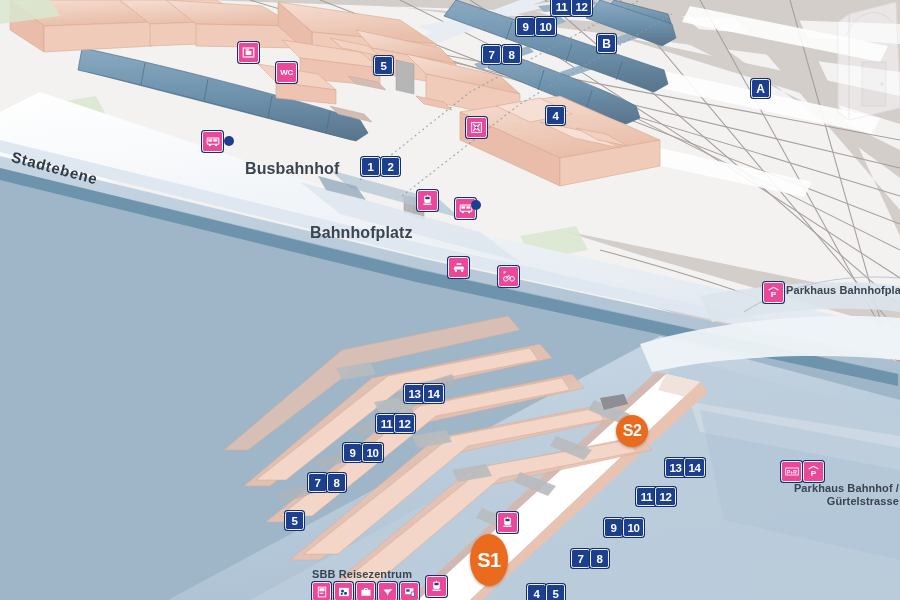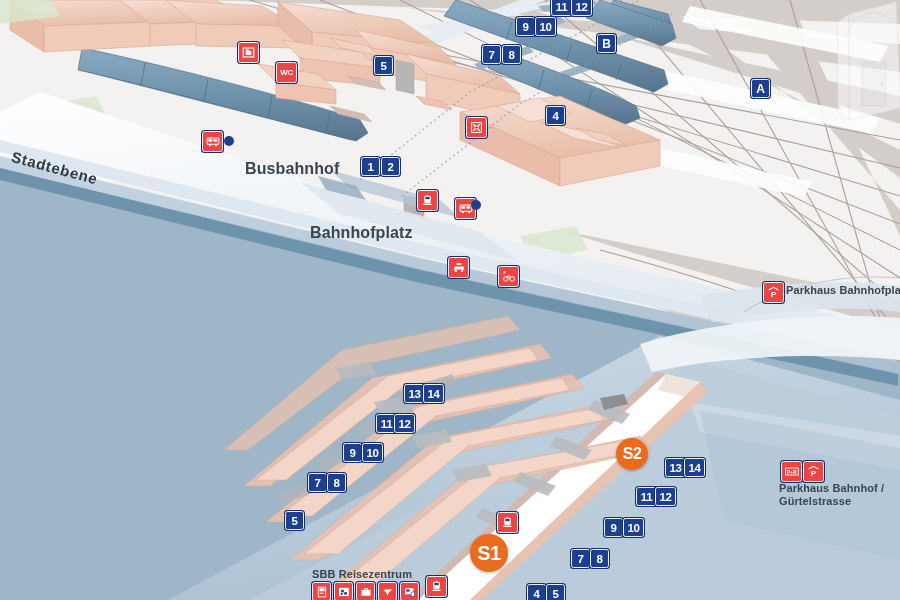--- a/index.html
+++ b/index.html
@@ -27,38 +27,38 @@
     letter-spacing:-0.4px;
     box-sizing:border-box;
   }
   .badge.wide{width:21px;}
   .badge.letter{font-size:12px;}
 
   
   .pic{
     position:absolute;
     width:21px;height:21px;
-    background:#ef4444;
+    background:#ec4899;
     border:1.8px solid #f0f3f8;
     border-radius:2.5px;
     box-shadow:0 0 0 1px #16306e;
     box-sizing:border-box;
     display:flex;align-items:center;justify-content:center;
   }
   .pic svg{display:block;}
   .pic .wc{
     color:#fff;font-size:8px;font-weight:bold;line-height:1;
     letter-spacing:-0.3px;
   }
   .pic.small{width:19px;height:19px;}
 
   
   .smark{
     position:absolute;
-    width:38px;height:38px;border-radius:50%;
+    width:38px;height:52px;border-radius:50%;
     background:#ea6a1e;
     color:#fff;
     font-size:20px;font-weight:bold;
     display:flex;align-items:center;justify-content:center;
     box-shadow:0 1px 3px rgba(40,40,40,.35);
     letter-spacing:-0.5px;
   }
   .smark.s2{width:32px;height:32px;font-size:16px;}
 
   
@@ -364,21 +364,21 @@
   <div class="lbl stadt" style="left:14px;top:148px;">Stadtebene</div>
 
   <div class="lbl big" style="left:245px;top:160px;">Busbahnhof</div>
 
   <div class="lbl big" style="left:310px;top:224px;text-align:center;">Bahnhofplatz</div>
 
   <div class="lbl" style="left:312px;top:568px;">SBB Reisezentrum</div>
 
   <div class="lbl" style="left:786px;top:284px;">Parkhaus Bahnhofplatz</div>
 
-  <div class="lbl two" style="left:779px;top:482px;">
+  <div class="lbl two" style="left:779px;top:482px;text-align:right;">
     <span>Parkhaus Bahnhof /</span><br>
     <span>Gürtelstrasse</span>
   </div>
 
   <div class="badge" style="left:374px;top:56px;">5</div>
   <div class="badge" style="left:361px;top:157px;">1</div>
   <div class="badge" style="left:381px;top:157px;">2</div>
   <div class="badge" style="left:546px;top:106px;">4</div>
   <div class="badge" style="left:482px;top:45px;">7</div>
   <div class="badge" style="left:502px;top:45px;">8</div>
@@ -461,21 +461,21 @@
     <svg width="13" height="13" viewBox="0 0 16 16">
       <path d="M2 5 L8 1.6 L14 5" fill="none" stroke="#ffffff" stroke-width="1.3"></path>
       <text x="4.6" y="13.4" font-size="10" fill="#ffffff" font-family="'Liberation Sans',sans-serif" font-weight="bold">P</text>
     </svg>
   </div>
 
   <div class="dot" style="left:224px;top:136px;"></div>
   <div class="dot" style="left:471px;top:200px;"></div>
 
   <div class="smark" style="left:470px;top:534px;">S1</div>
-  <div class="smark s2" style="left:616px;top:438px;">S2</div>
+  <div class="smark s2" style="left:616px;top:415px;">S2</div>
 
   <div class="badge wide" style="left:404px;top:384px;">13</div>
   <div class="badge wide" style="left:423px;top:384px;">14</div>
   <div class="badge wide" style="left:376px;top:414px;">11</div>
   <div class="badge wide" style="left:394px;top:414px;">12</div>
   <div class="badge" style="left:343px;top:443px;">9</div>
   <div class="badge wide" style="left:362px;top:443px;">10</div>
   <div class="badge" style="left:308px;top:473px;">7</div>
   <div class="badge" style="left:327px;top:473px;">8</div>
   <div class="badge" style="left:285px;top:511px;">5</div>

